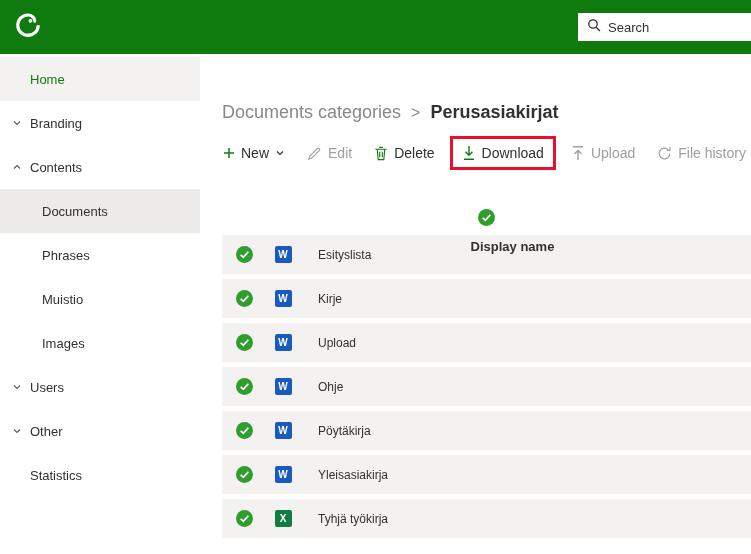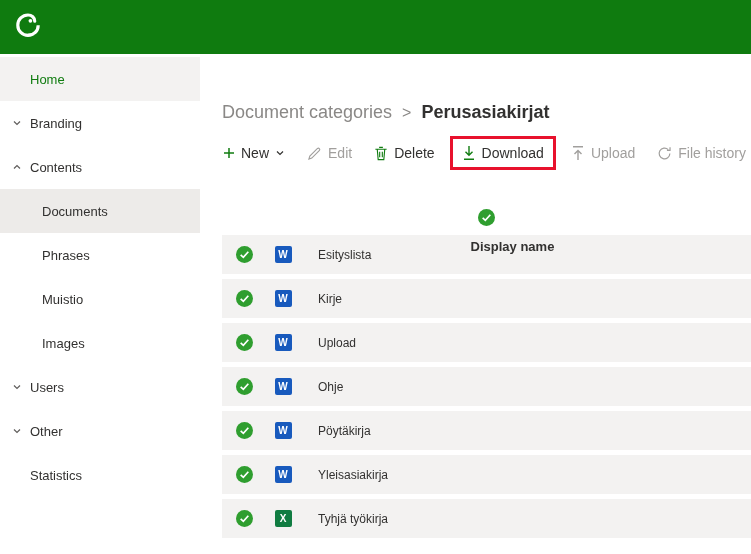--- a/index.html
+++ b/index.html
@@ -76,20 +76,29 @@
 
 <div class="topbar">
   <div class="logo">
     <span>
       <svg width="36" height="36" viewBox="0 0 24 24">
         <path d="M16.5 9.5 c0-2.4-2-4.2-4.5-4.2 a6.8 6.8 0 1 0 6.8 6.8 c0 4.4-3.2 6.6-6.8 6.6" fill="none" stroke="#ffffff" stroke-width="2.1" stroke-linecap="round"></path>
         <circle cx="13.6" cy="9.2" r="1.25" fill="#ffffff"></circle>
       </svg>
     </span>
   </div>
+  <div class="search-box">
+    <span>
+      <svg width="14" height="14" viewBox="0 0 14 14">
+        <circle cx="6" cy="6" r="4.2" fill="none" stroke="#323130" stroke-width="1.3"></circle>
+        <path d="M9.2 9.2 L13 13" stroke="#323130" stroke-width="1.3"></path>
+      </svg>
+    </span>
+    <span class="search-text">Search</span>
+  </div>
 </div>
 
 <div class="layout">
 
   <nav class="sidebar" id="sidebar">
       <div class="side-item active">
         <span class="chev"></span>
         <span>Home</span>
       </div>
       <div class="side-item">
@@ -142,21 +151,21 @@
       </div>
       <div class="side-item">
         <span class="chev"></span>
         <span>Statistics</span>
       </div>
     </nav>
 
   <main class="content">
 
     <div class="breadcrumb">
-      <span class="crumb-parent">Document categories</span><span class="crumb-sep">&gt;</span><span class="crumb-current">Perusasiakirjat</span>
+      <span class="crumb-parent">Documents categories</span><span class="crumb-sep">&gt;</span><span class="crumb-current">Perusasiakirjat</span>
     </div>
 
     <div class="toolbar">
 
       <button class="tb-btn">
         <span class="tb-ic green">
           <svg width="12" height="12" viewBox="0 0 12 12">
               <path d="M6 1 V11 M1 6 H11" stroke="currentColor" stroke-width="1.5"></path>
             </svg>
         </span>

